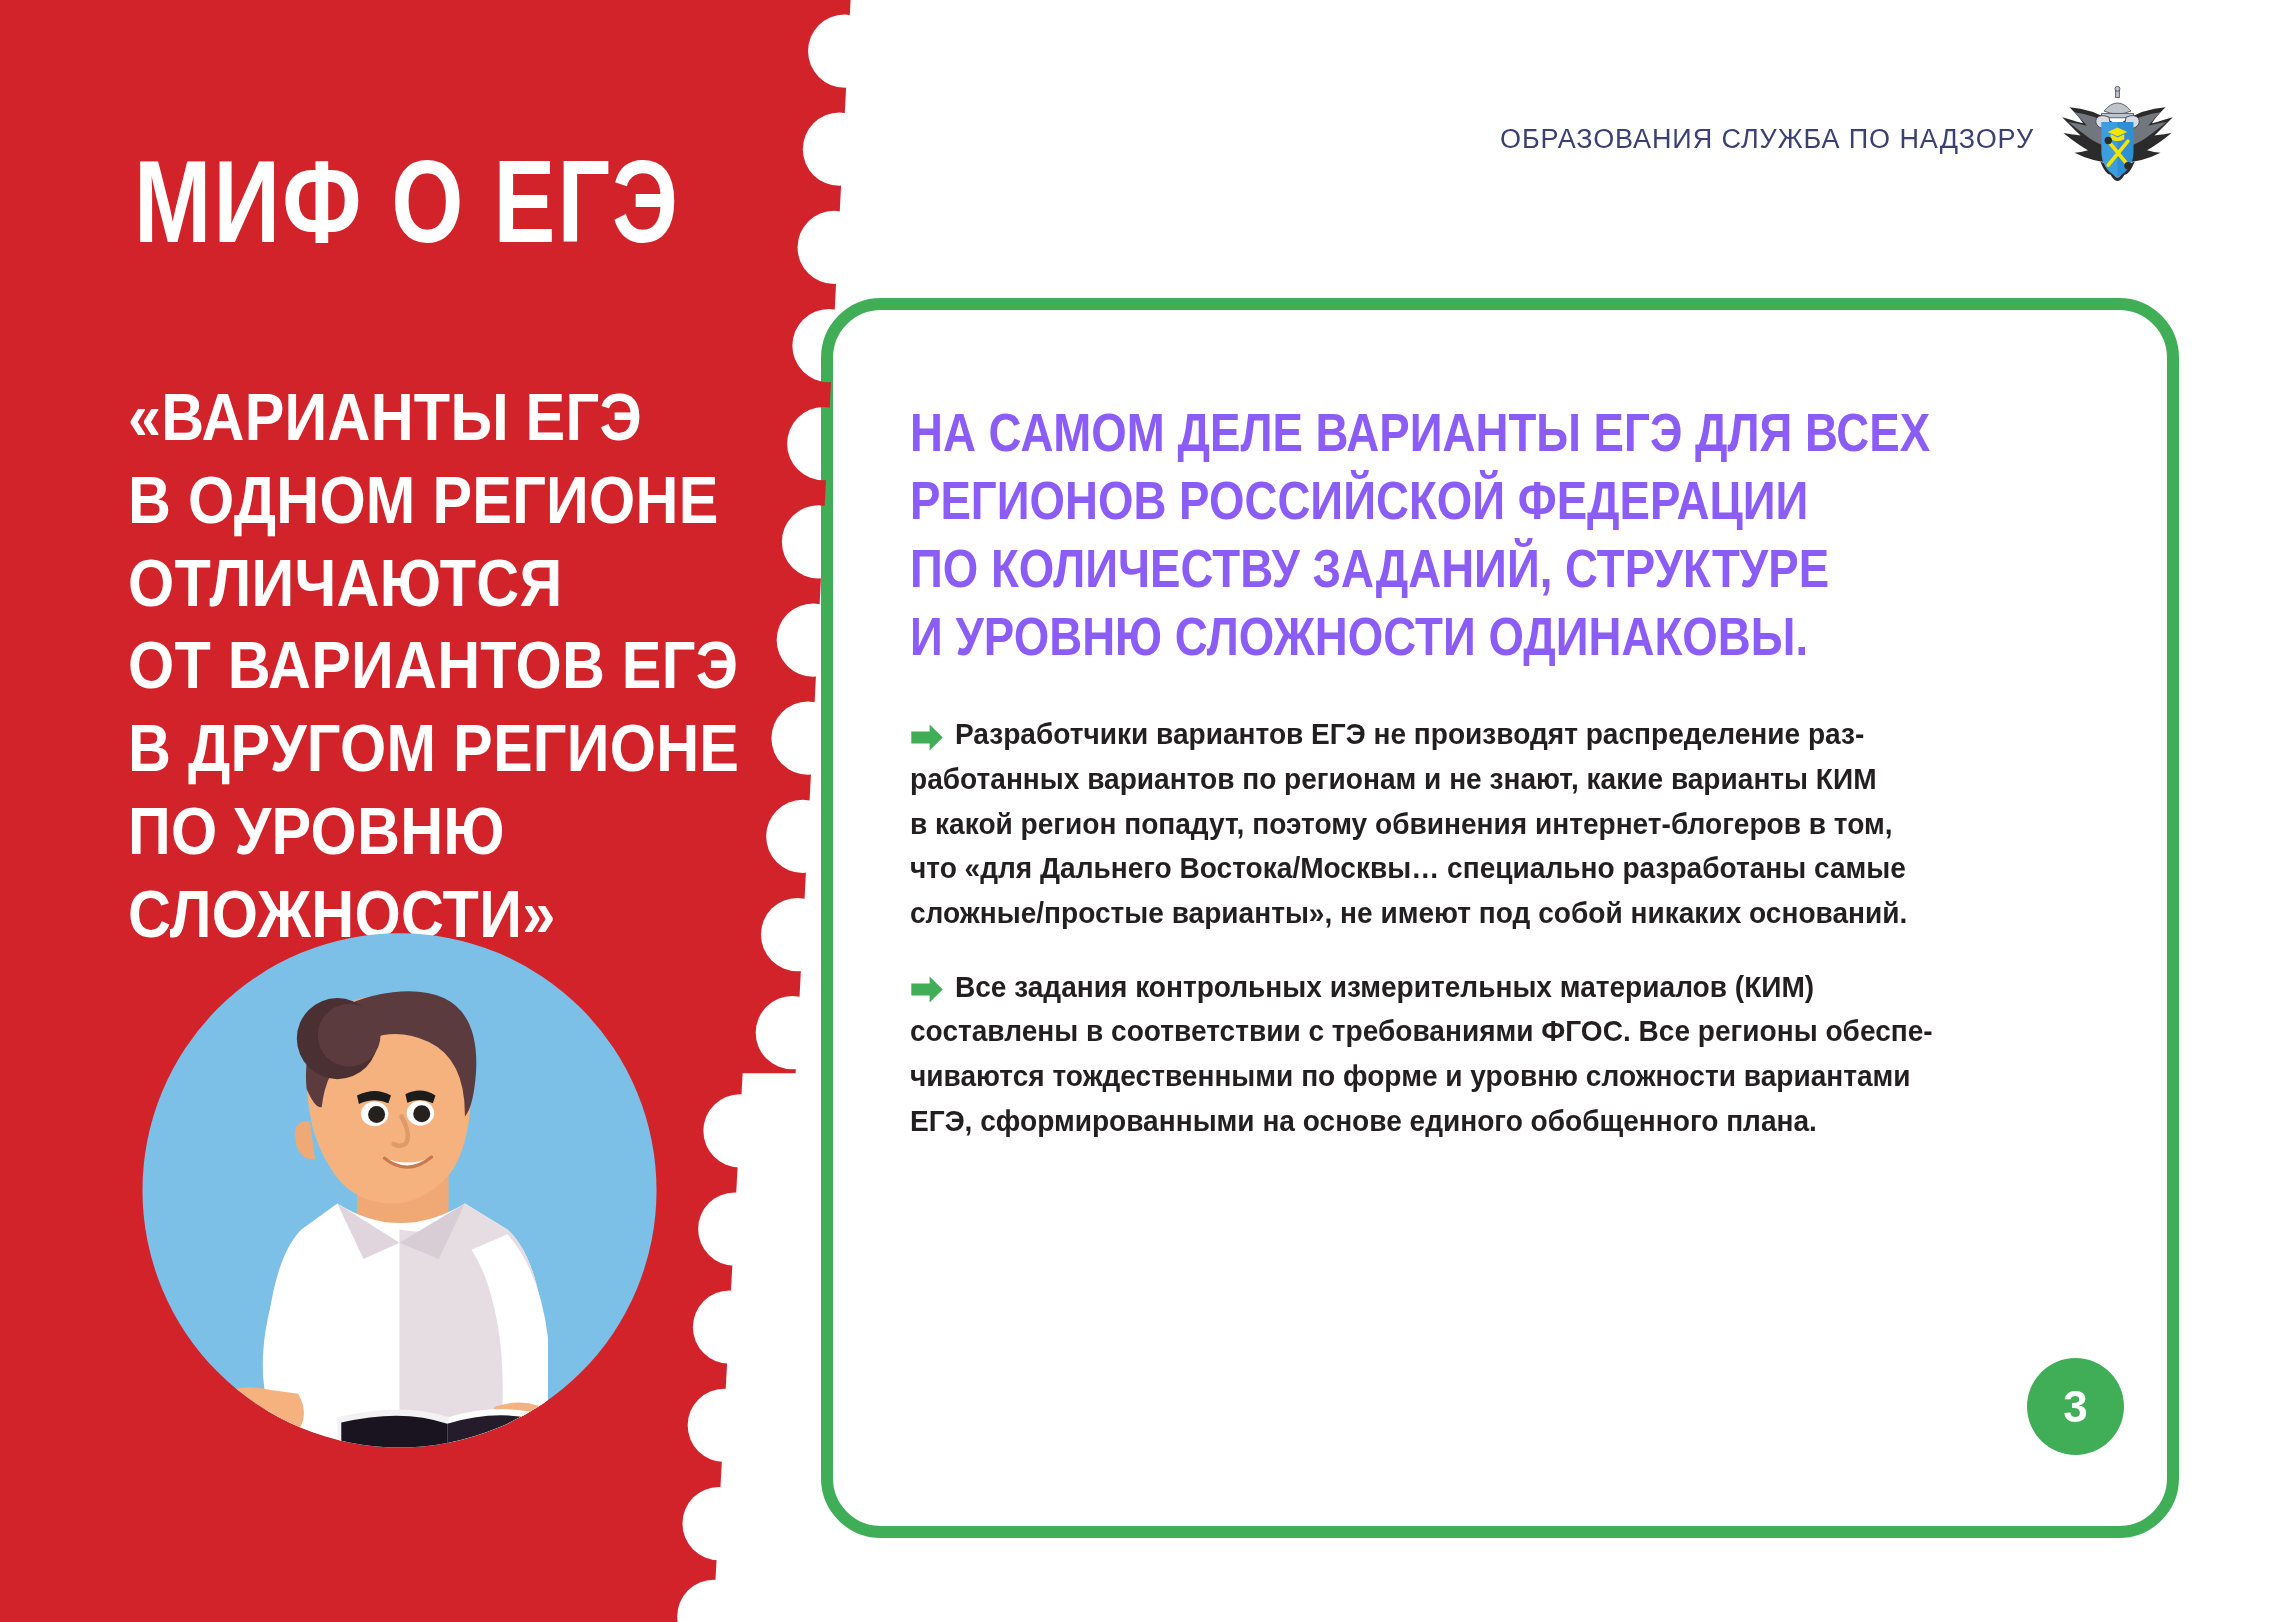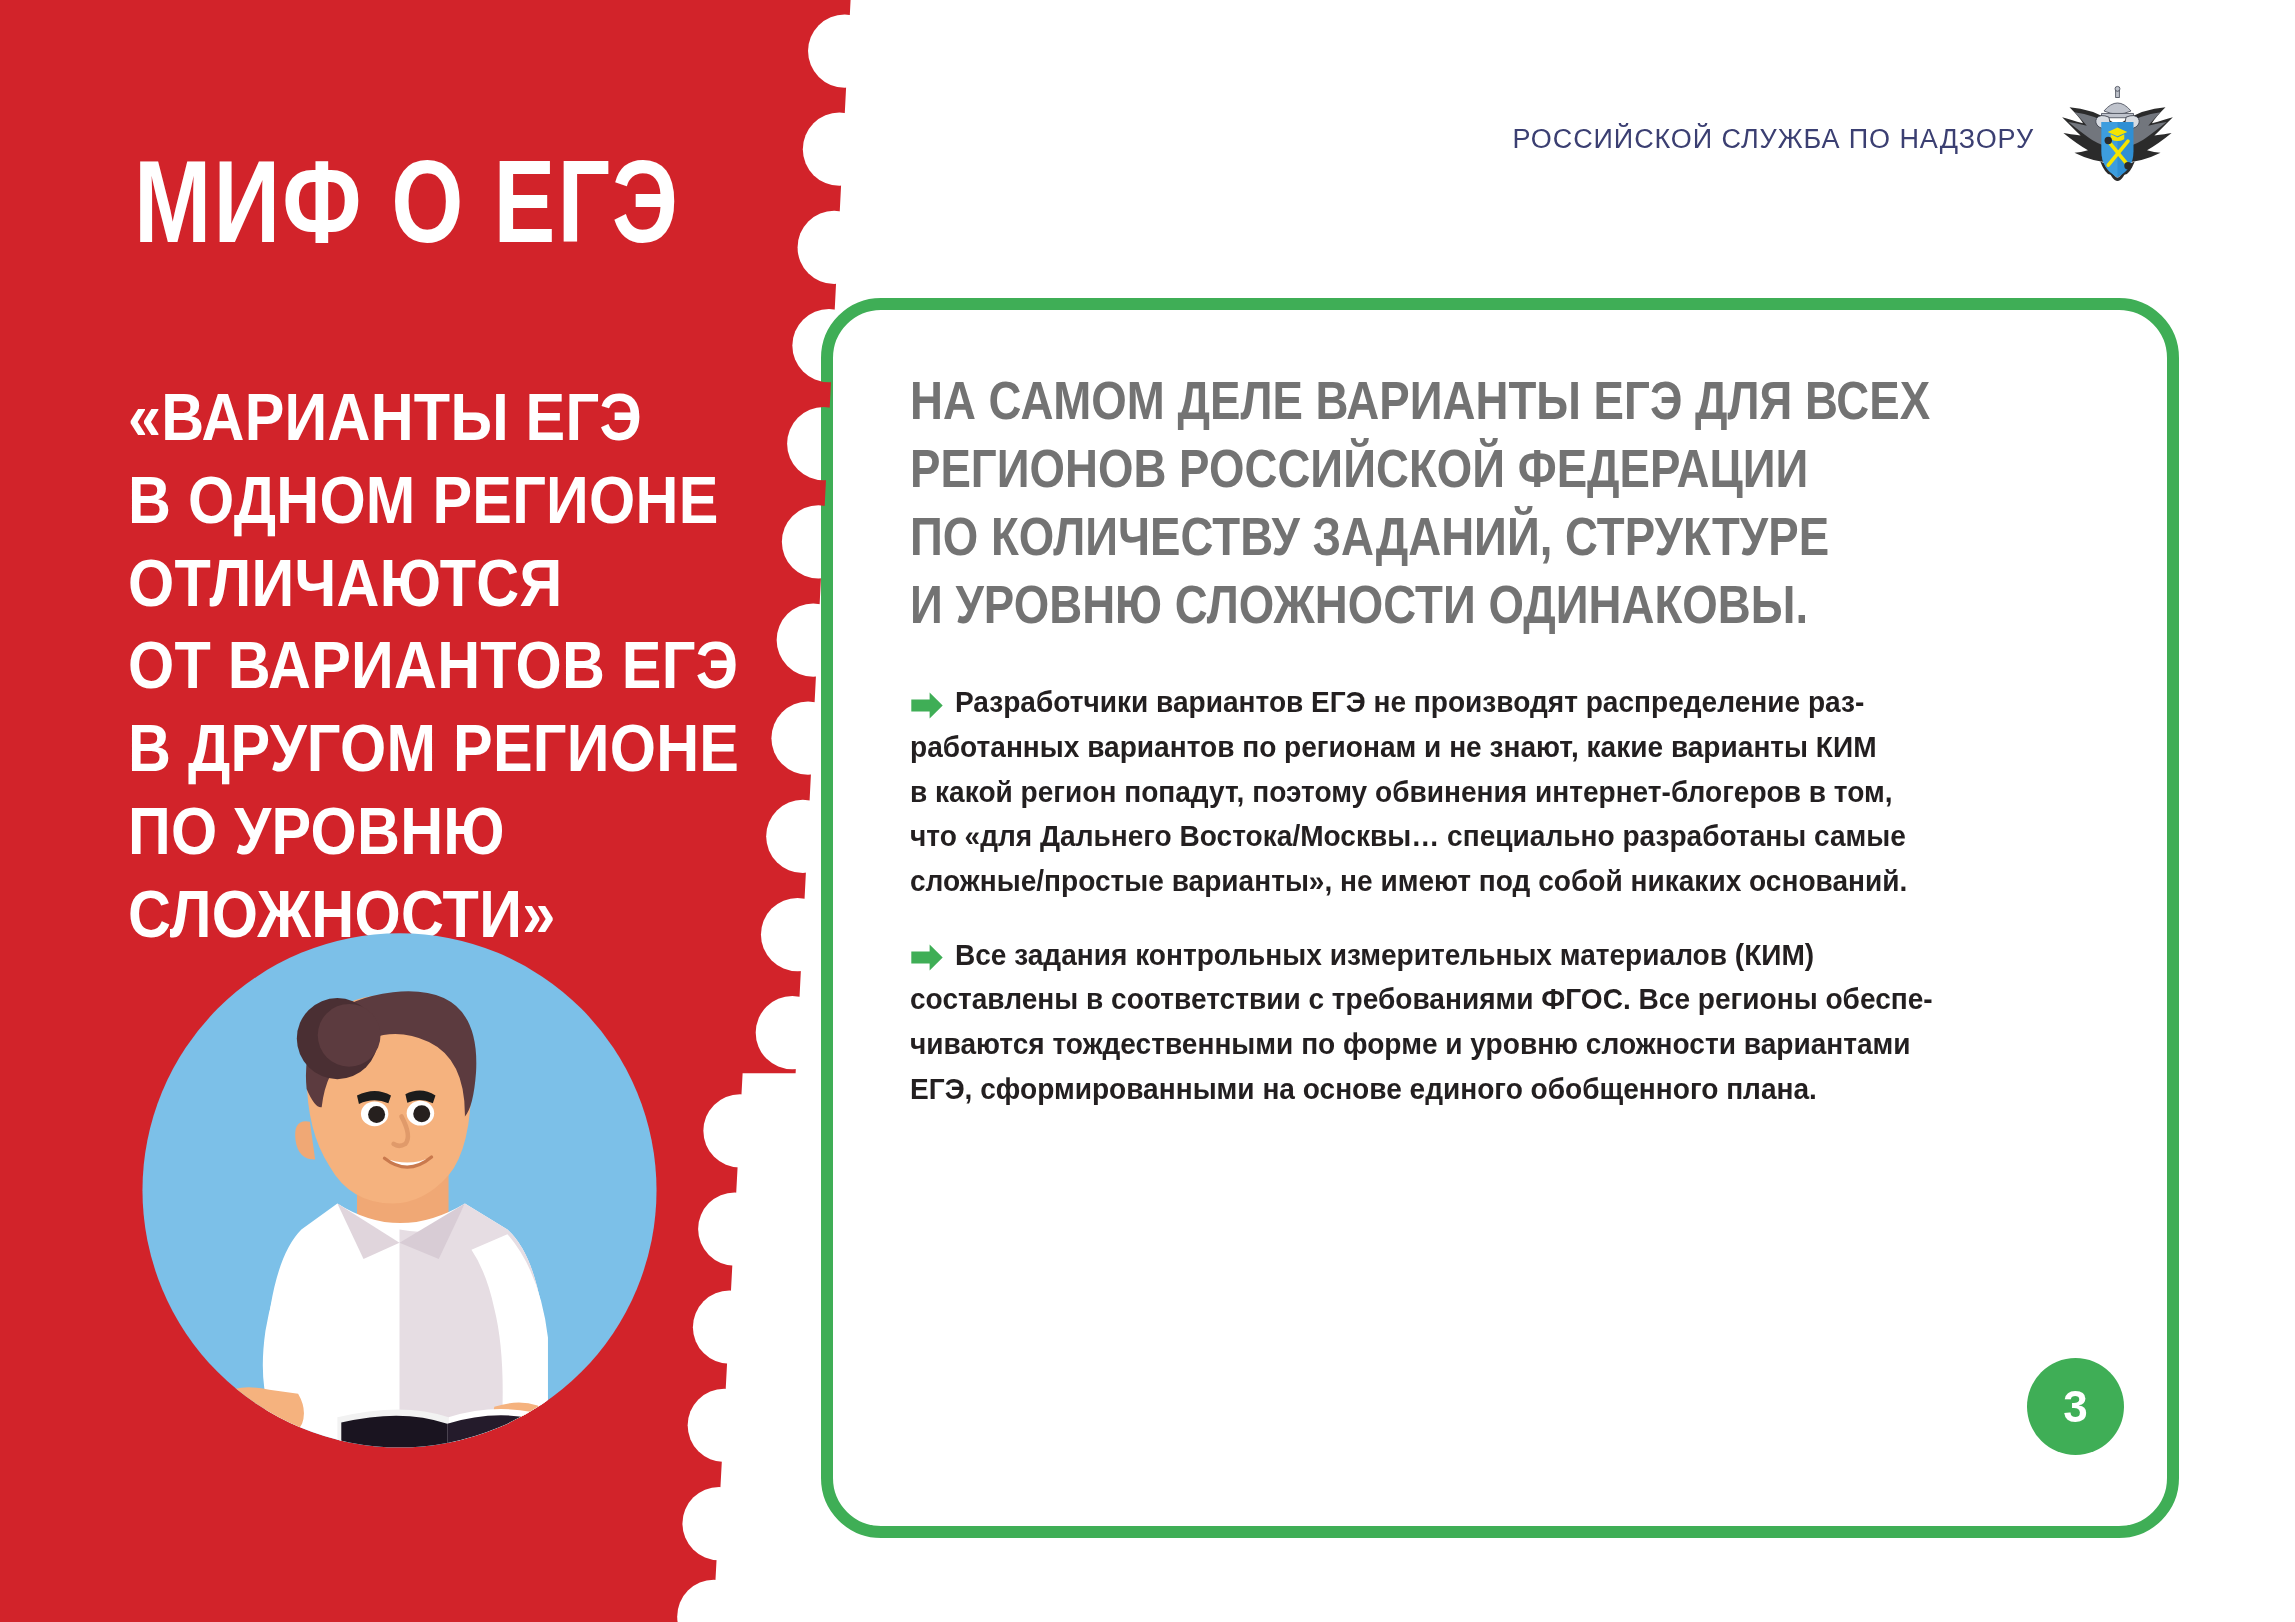--- a/index.html
+++ b/index.html
@@ -36,21 +36,21 @@
     color:#ffffff;font-weight:700;font-size:66px;line-height:1.255;letter-spacing:0.3px;}
   .myth-quote div{transform:scaleX(.90);transform-origin:left center;white-space:nowrap;}
 
   
   .illus{position:absolute;left:141px;top:932px;width:517px;height:690px;z-index:9;}
   .illus svg{display:block;width:100%;height:100%;}
 
   
   .content{position:absolute;left:910px;top:366px;width:1197px;z-index:6;}
 
-  .headline{color:#737373;font-weight:700;font-size:54px;line-height:1.26;letter-spacing:0px;}
+  .headline{color:#8b5cf6;font-weight:700;font-size:54px;line-height:1.26;letter-spacing:0px;margin-top:32px;}
   .headline div{transform:scaleX(.845);transform-origin:left center;white-space:nowrap;}
 
   .bullets{margin-top:42px;}
   .bullet{position:relative;margin-bottom:29px;}
   .arrow-icon{position:absolute;left:0;top:10.5px;width:34px;height:29px;}
   .arrow-icon svg{display:block;width:100%;height:100%;}
   .btext{color:#231F20;font-weight:700;font-size:29.4px;line-height:1.52;letter-spacing:0px;}
   .btext div{transform:scaleX(.955);transform-origin:left center;white-space:nowrap;}
   .btext div:first-child{padding-left:47px;}
 
@@ -166,21 +166,21 @@
         <path d="M300 742 Q400 718 470 742 L470 812 Q400 790 300 812 Z" fill="#F2F2F2"></path>
         <path d="M470 742 Q554 716 634 744 L634 812 Q554 788 470 812 Z" fill="#FFFFFF"></path>
         <path d="M306 750 Q400 728 468 752 L468 824 Q400 800 306 822 Z" fill="#1A1420"></path>
         <path d="M468 752 Q552 726 628 752 L628 822 Q552 798 468 824 Z" fill="#241B2B"></path>
       </g>
     </svg>
   </div>
 
   <div class="gov-header">
     <div class="gov-text">
-      <div>РОССИЙСКОЙ СЛУЖБА ПО НАДЗОРУ</div>
+      <div>ОБРАЗОВАНИЯ СЛУЖБА ПО НАДЗОРУ</div>
     </div>
     <div class="emblem">
       <svg viewBox="0 0 200 200" xmlns="http://www.w3.org/2000/svg">
 
         <g fill="#BFC3CC" stroke="#4A4F5C" stroke-width="1.4">
           <rect x="97" y="18" width="6" height="12"></rect>
           <circle cx="100" cy="16" r="4"></circle>
           <path d="M78 52 Q100 26 122 52 Q100 62 78 52 Z"></path>
           <path d="M74 56 h52 v7 h-52 Z"></path>
         </g>

